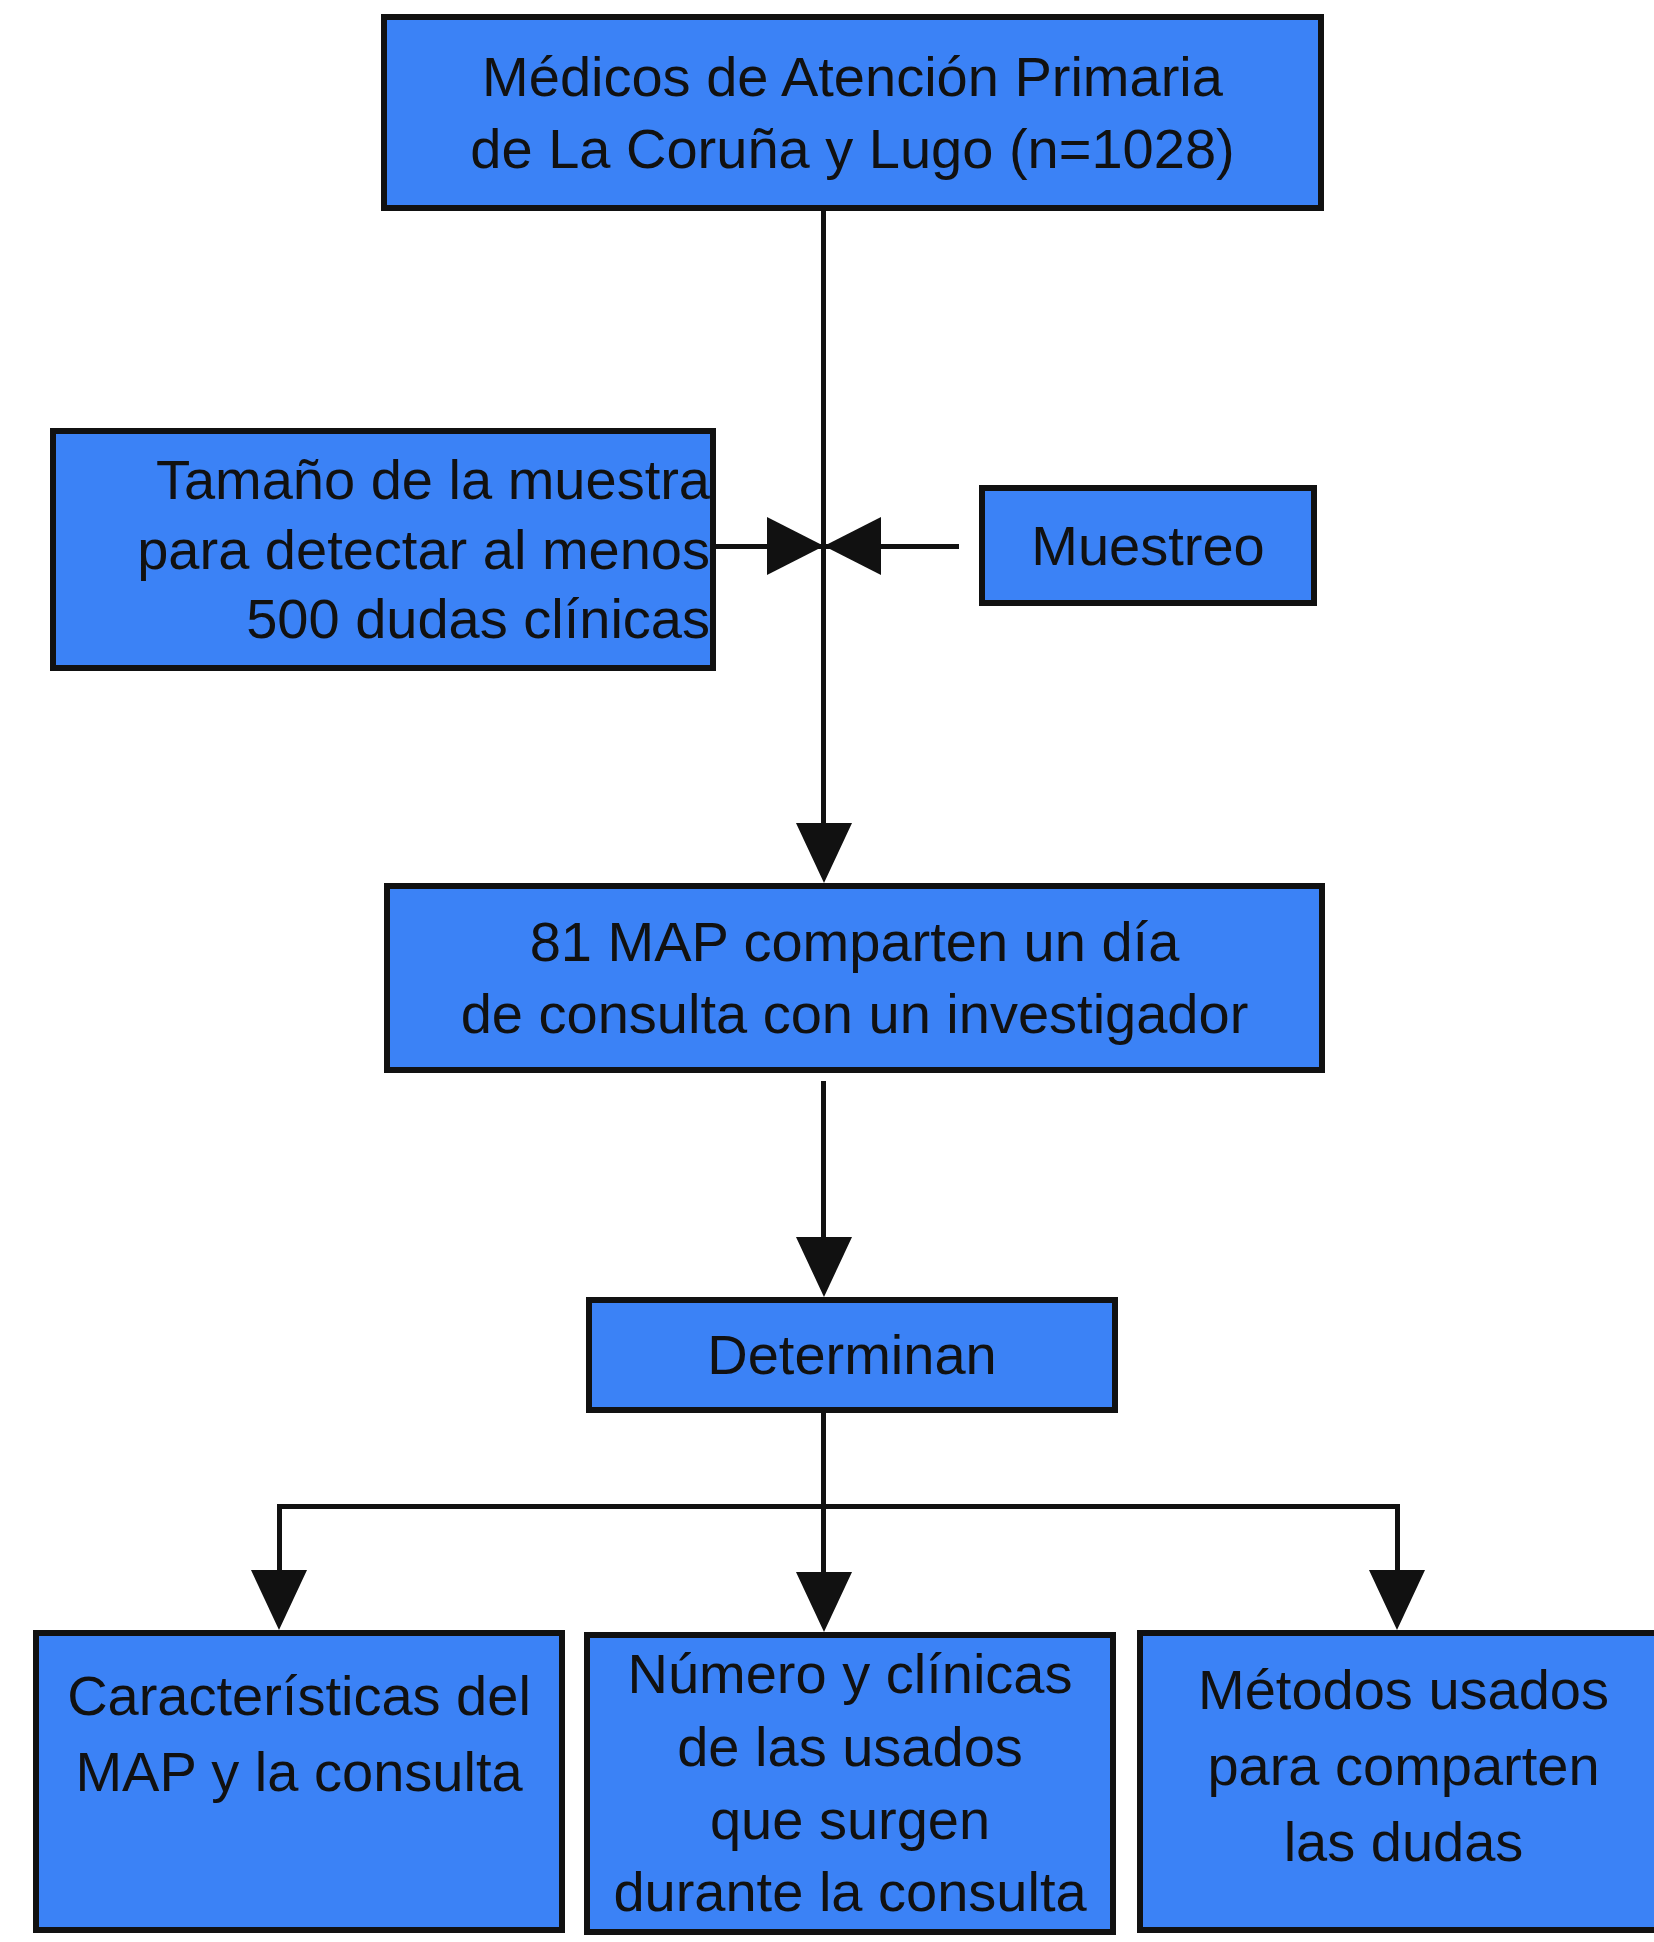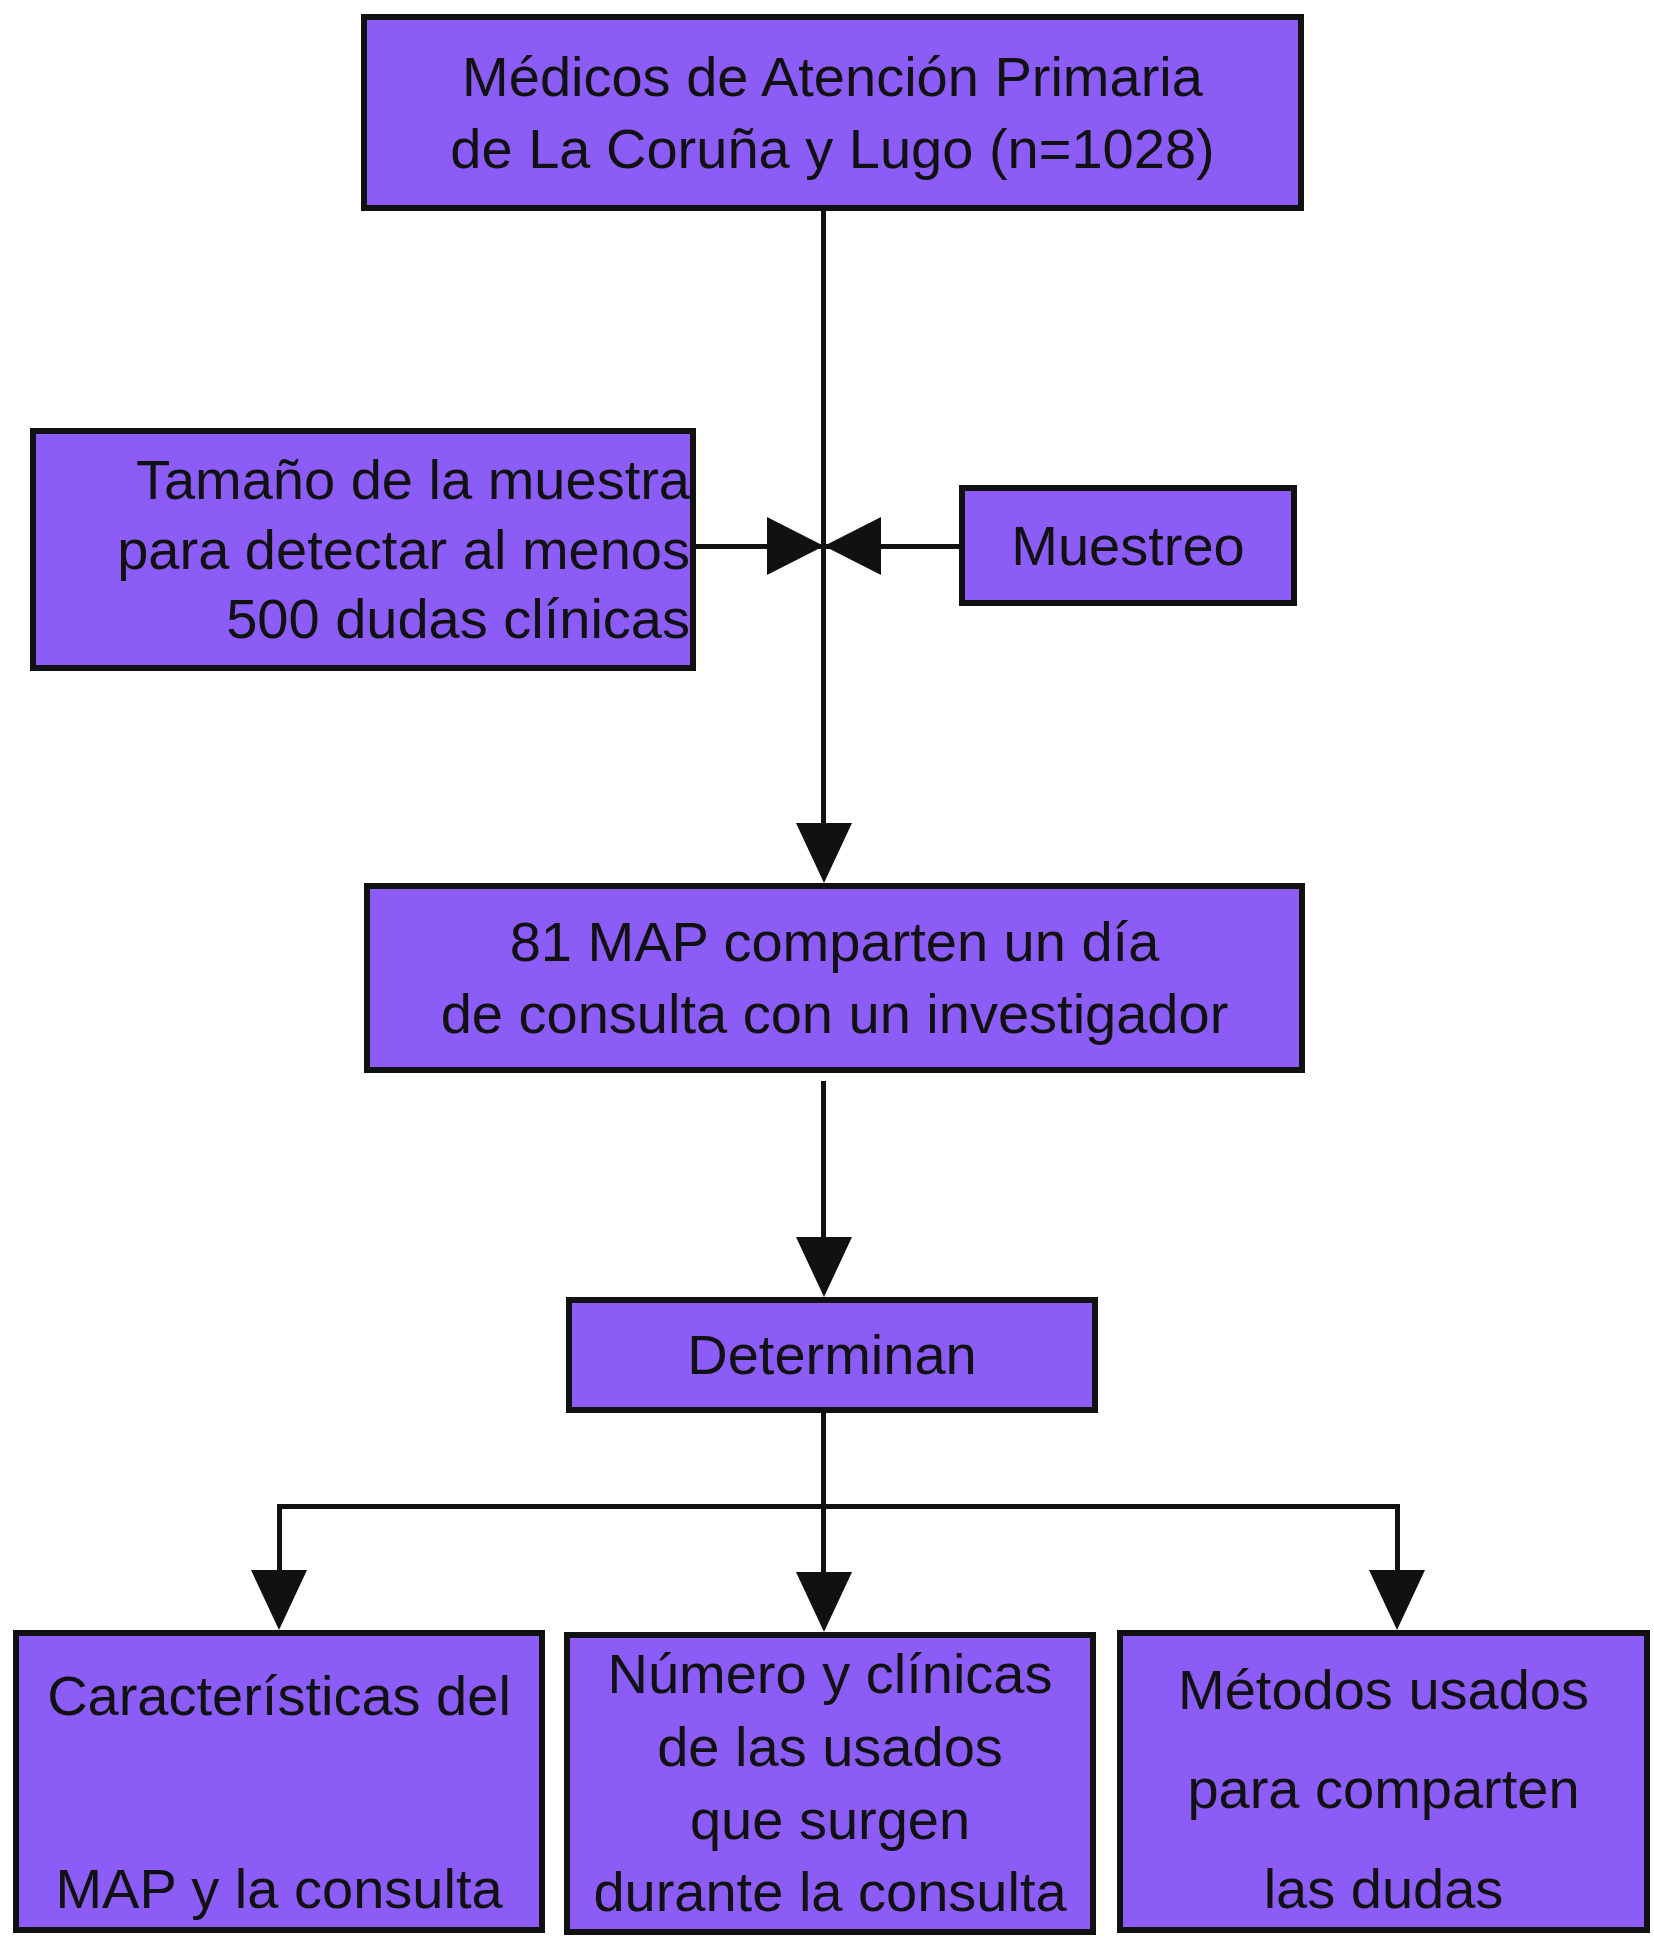--- a/index.html
+++ b/index.html
@@ -9,31 +9,32 @@
     height:1942px;
     background:#ffffff;
     font-family:"Liberation Sans", sans-serif;
     color:#111111;
     overflow:hidden;
   }
   .box{
     position:absolute;
     box-sizing:border-box;
     border:6px solid #111111;
-    background:#8b5cf6;
+    background:#3b82f6;
     display:flex;
     flex-direction:column;
     justify-content:center;
     align-items:center;
     text-align:center;
     font-size:56px;
     line-height:1.28;
+    margin-left:20px;
   }
   .box .line{white-space:nowrap;}
-  .top-align{justify-content:space-between;}
+  .top-align{justify-content:flex-start;}
 
   
   #box-medicos   {left:361px;  top:14px;   width:943px; height:197px;}
   #box-tamano    {left:30px;   top:428px;  width:666px; height:243px; line-height:1.24;align-items:flex-end;}
   #box-muestreo  {left:959px;  top:485px;  width:338px; height:121px;}
   #box-map       {left:364px;  top:883px;  width:941px; height:190px;text-align:center;}
   #box-determinan{left:566px;  top:1297px; width:532px; height:116px;}
   #box-outcome1  {left:13px;   top:1630px; width:532px; height:303px; padding-top:22px; line-height:1.36;}
   #box-outcome2  {left:564px;  top:1632px; width:532px; height:303px; line-height:1.3;}
   #box-outcome3  {left:1117px; top:1630px; width:533px; height:303px; padding-top:16px; line-height:1.36;}

